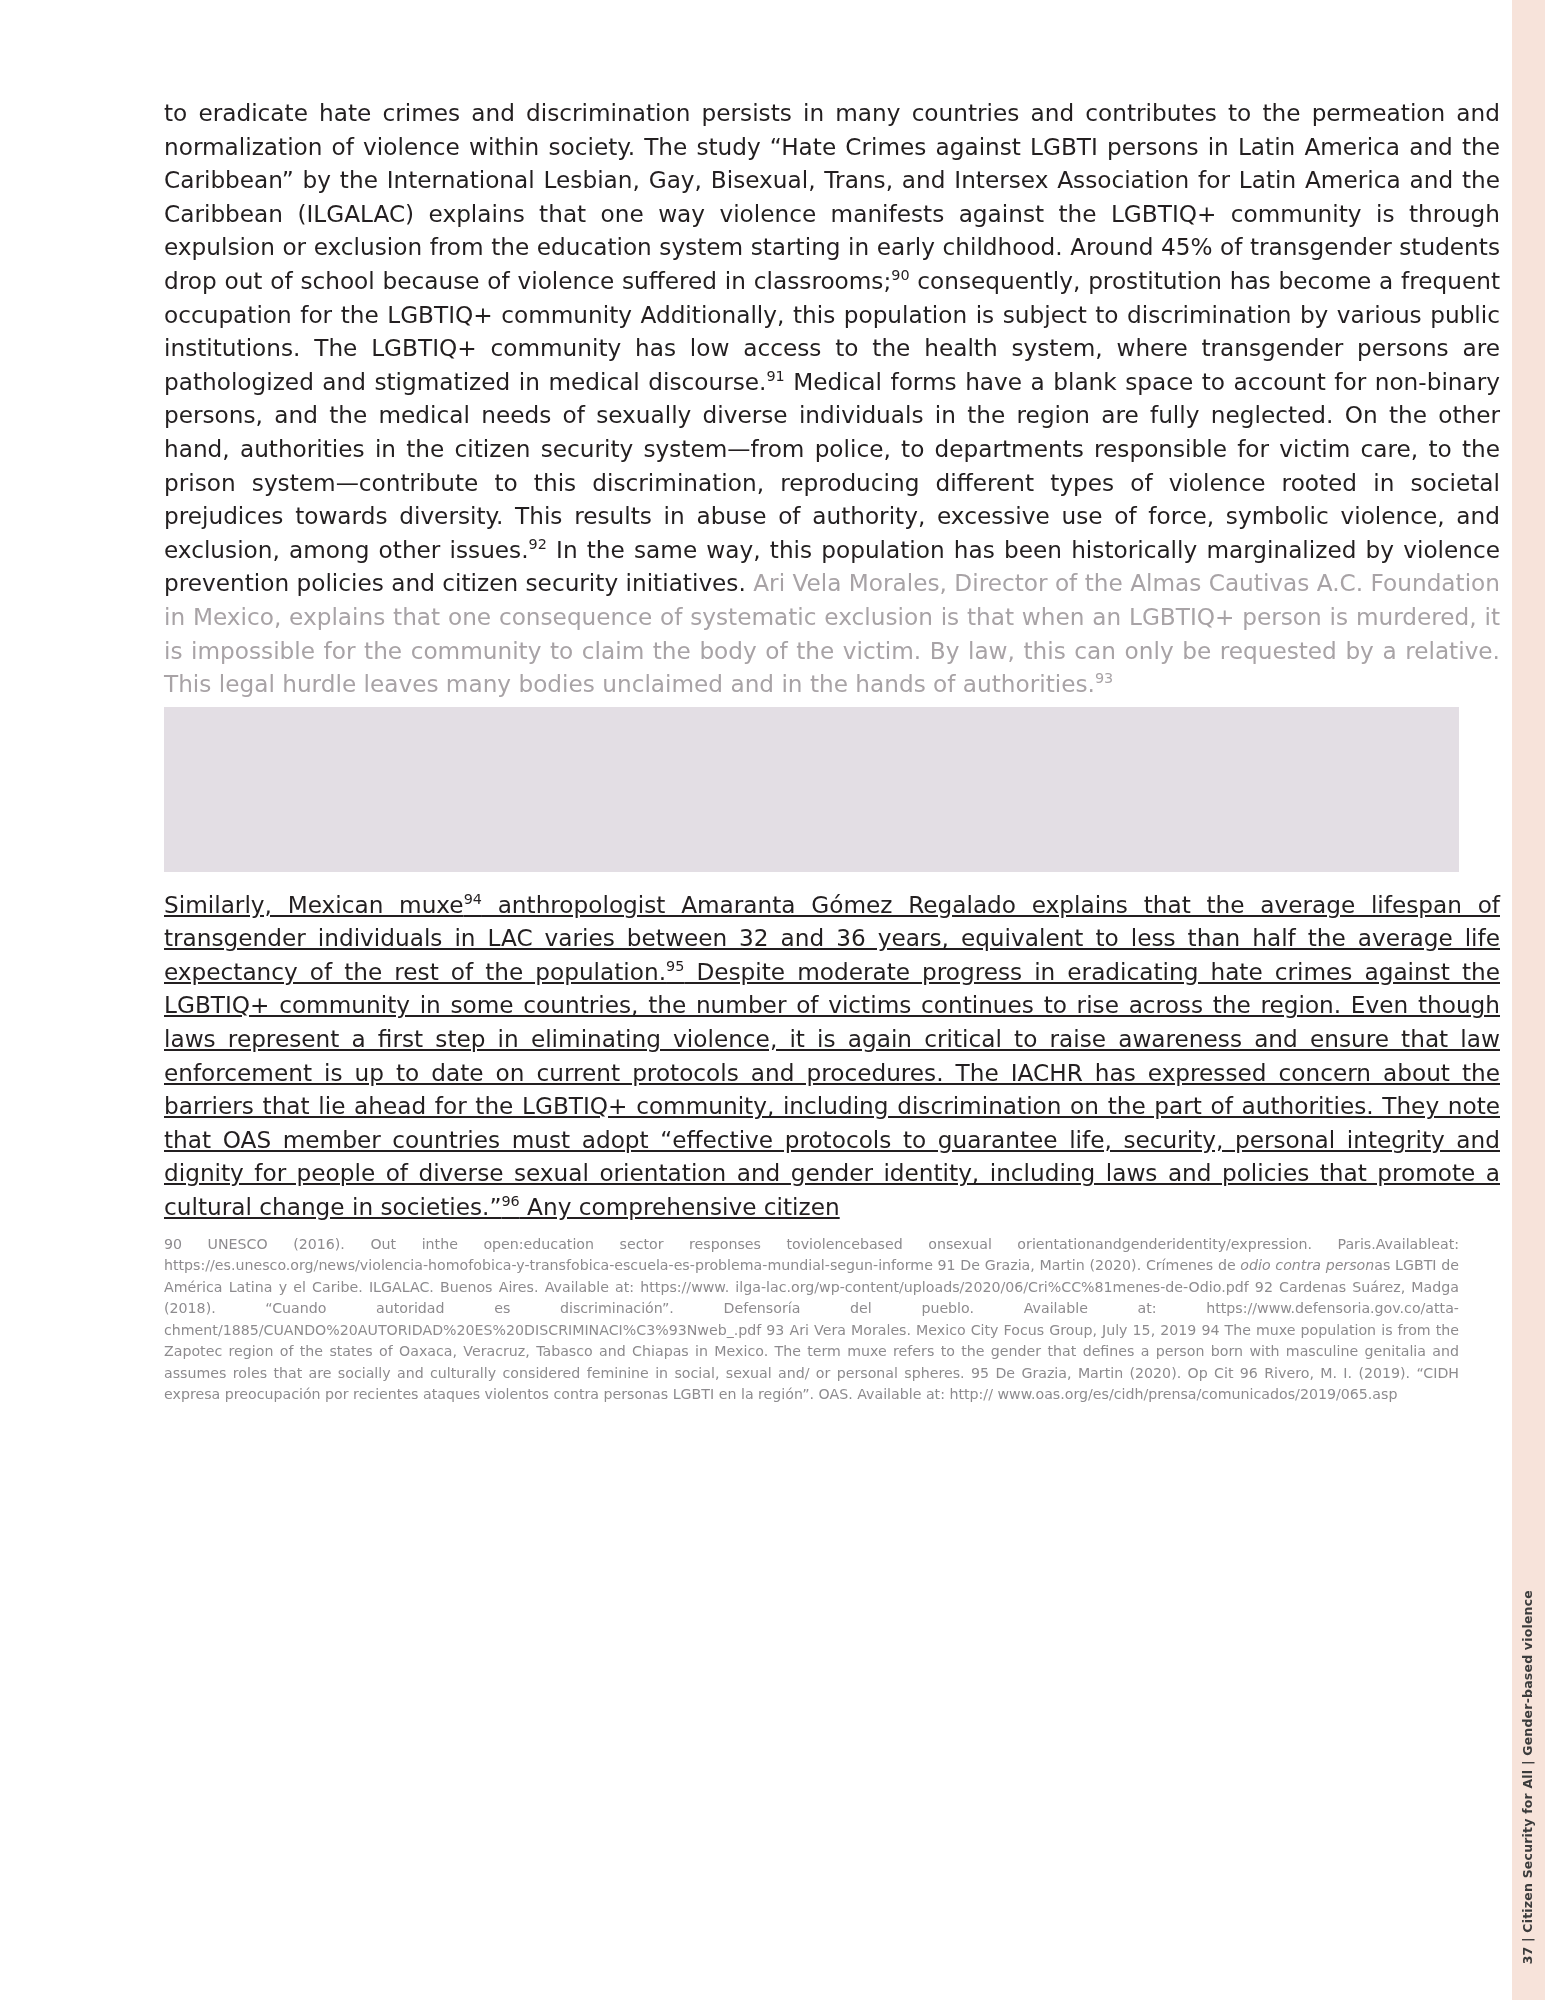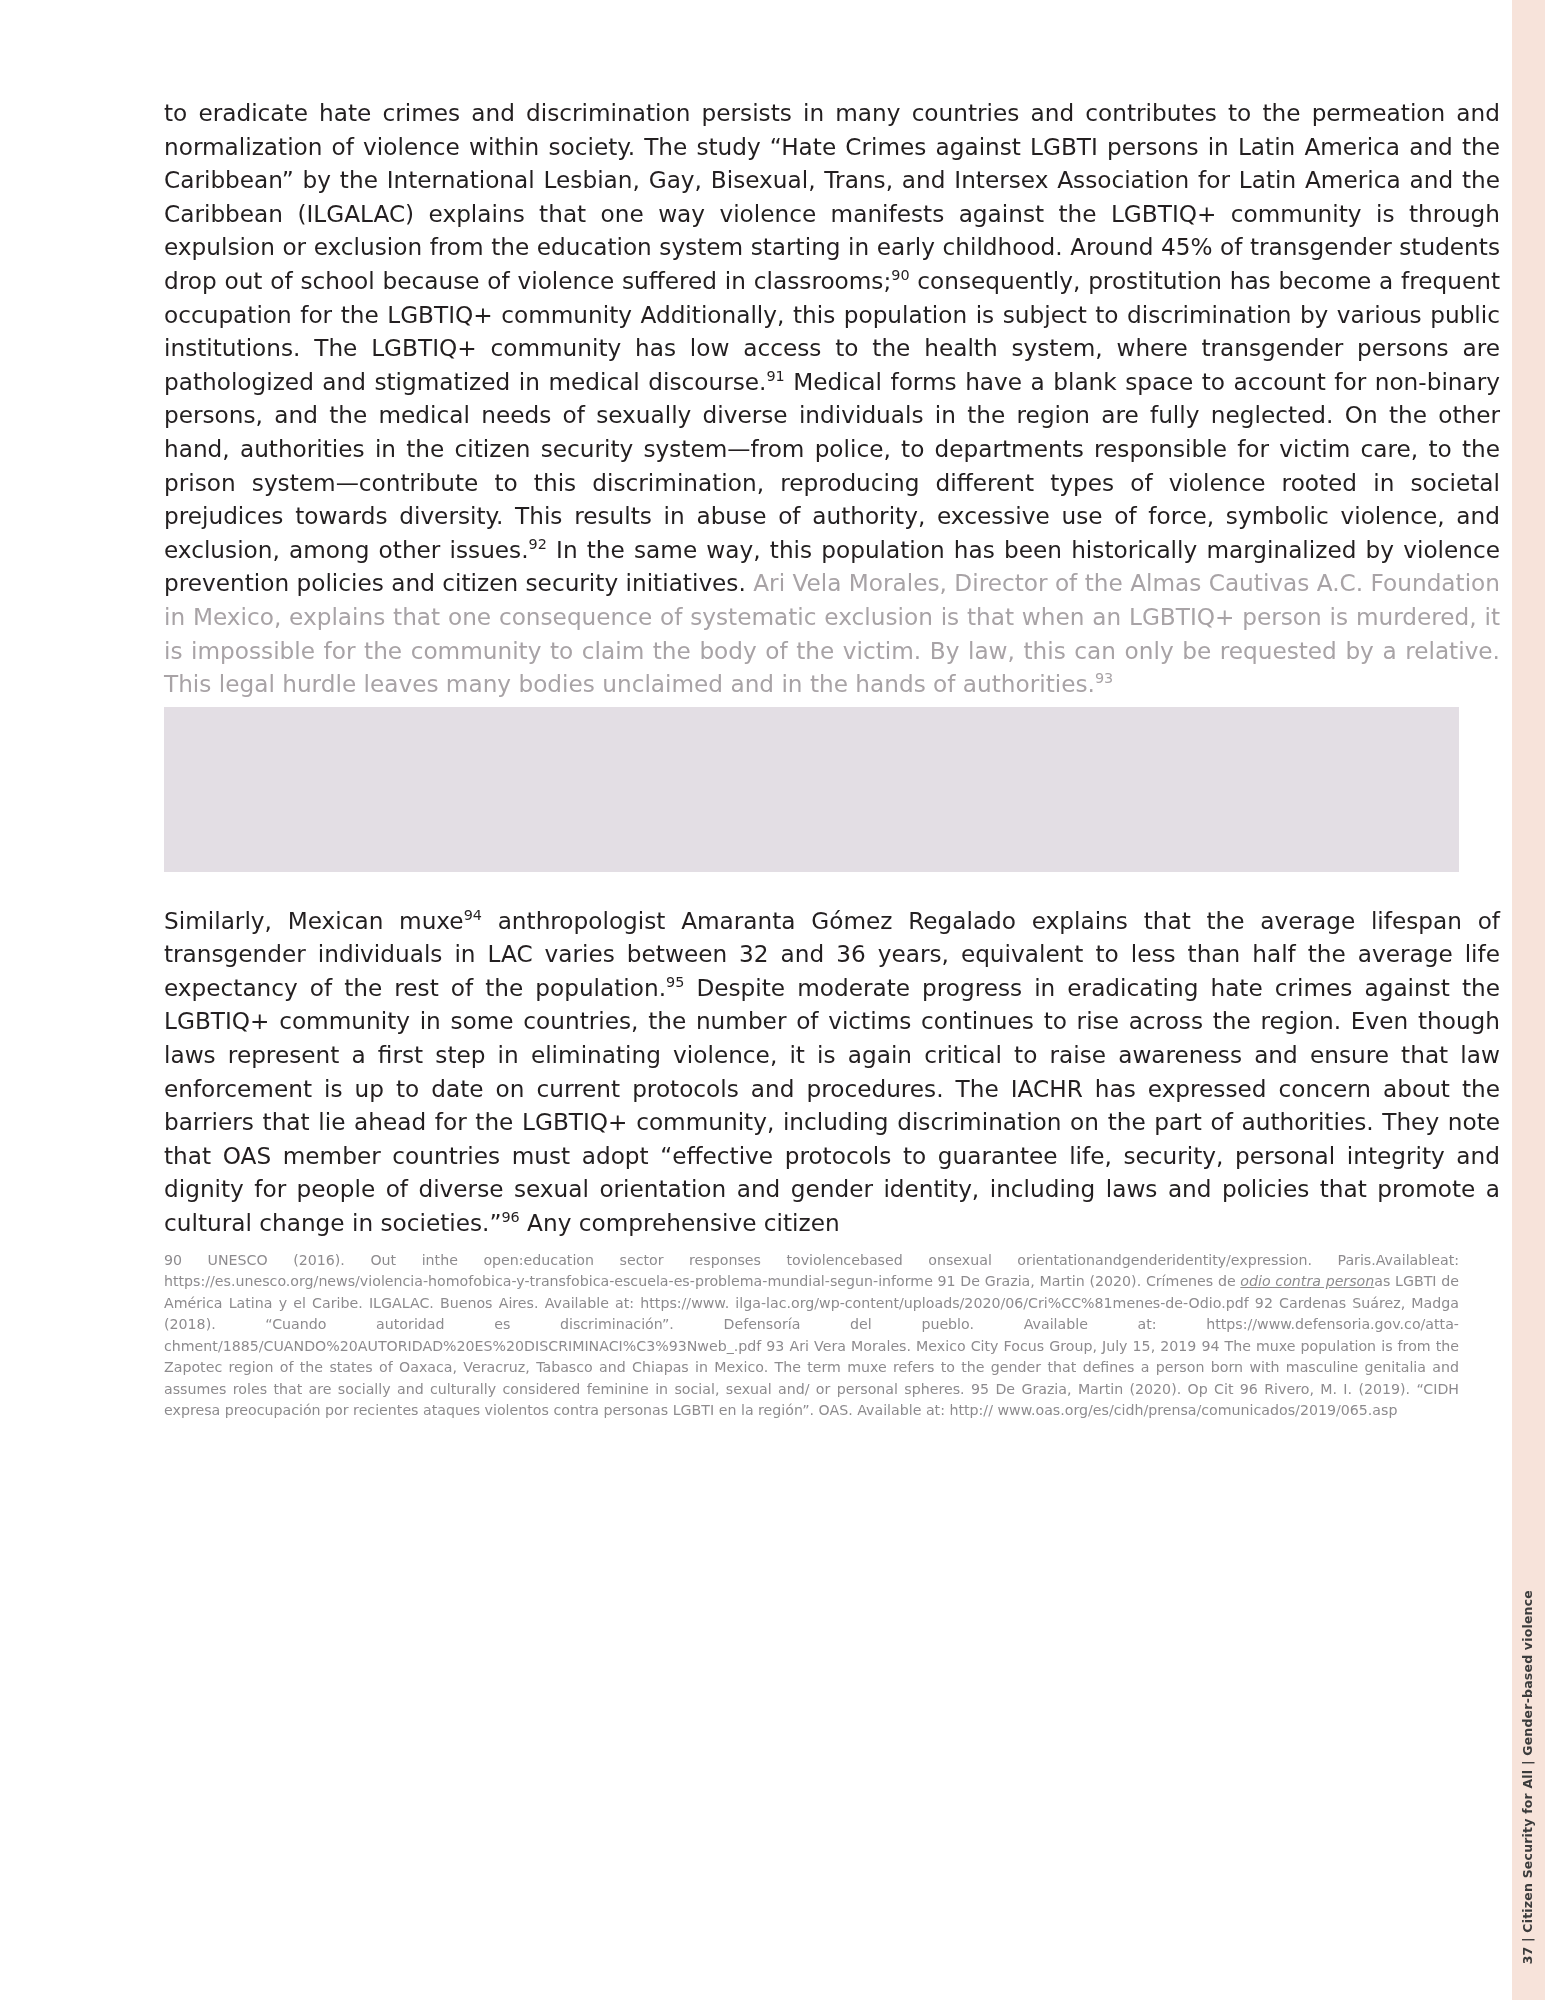--- a/index.html
+++ b/index.html
@@ -78,34 +78,35 @@
   }
 
   .placeholder-box {
     margin-top: 6px;
     width: 1295px;
     height: 165px;
     background: #e3dee4;
   }
 
   p.body.second {
-    margin-top: 32px;
+    margin-top: 16px;
+    text-decoration: underline;
   }
 
   .footnotes {
     margin-top: 10px;
     width: 1295px;
     text-align: justify;
     font-size: 14.2px;
     line-height: 21.5px;
     color: #8d8b8e;
     font-family: "DejaVu Sans", sans-serif;
   }
   .footnotes .it { }
-  .footnotes .ul { text-decoration: underline; font-style: italic; margin-top: 44px; }
+  .footnotes .ul { font-style: italic; margin-top: 44px; }
 </style>
 </head>
 <body>
 
 <div class="page">
 
   <div class="side-band"></div>
   <div class="side-band-inner"></div>
   <div class="side-label">37 | Citizen Security for All | Gender-based violence</div>
 

